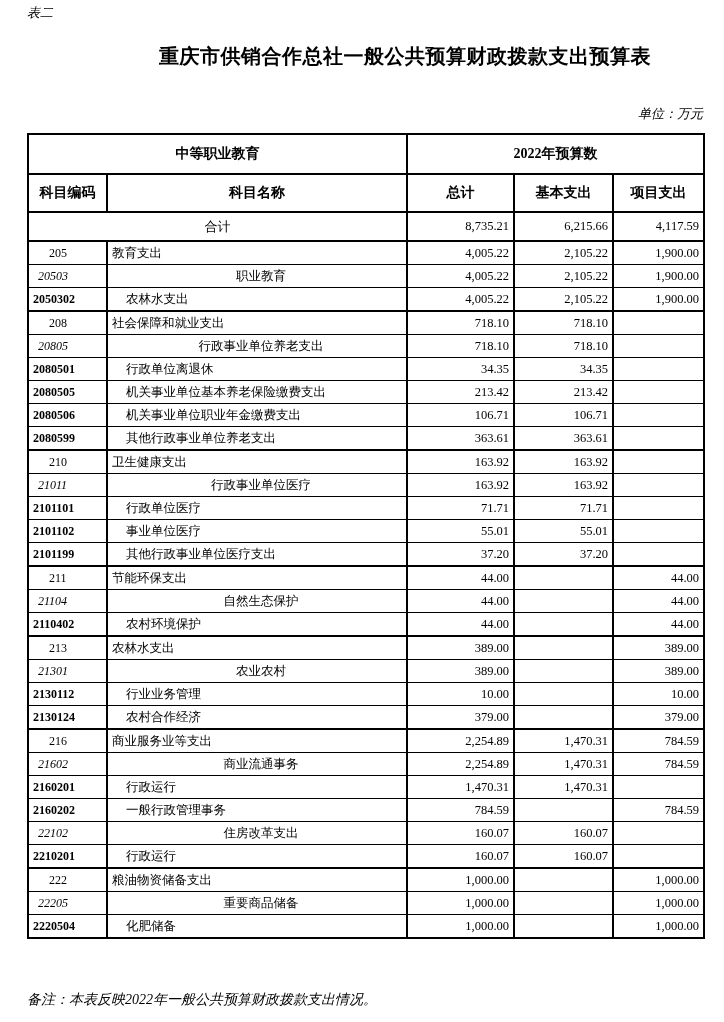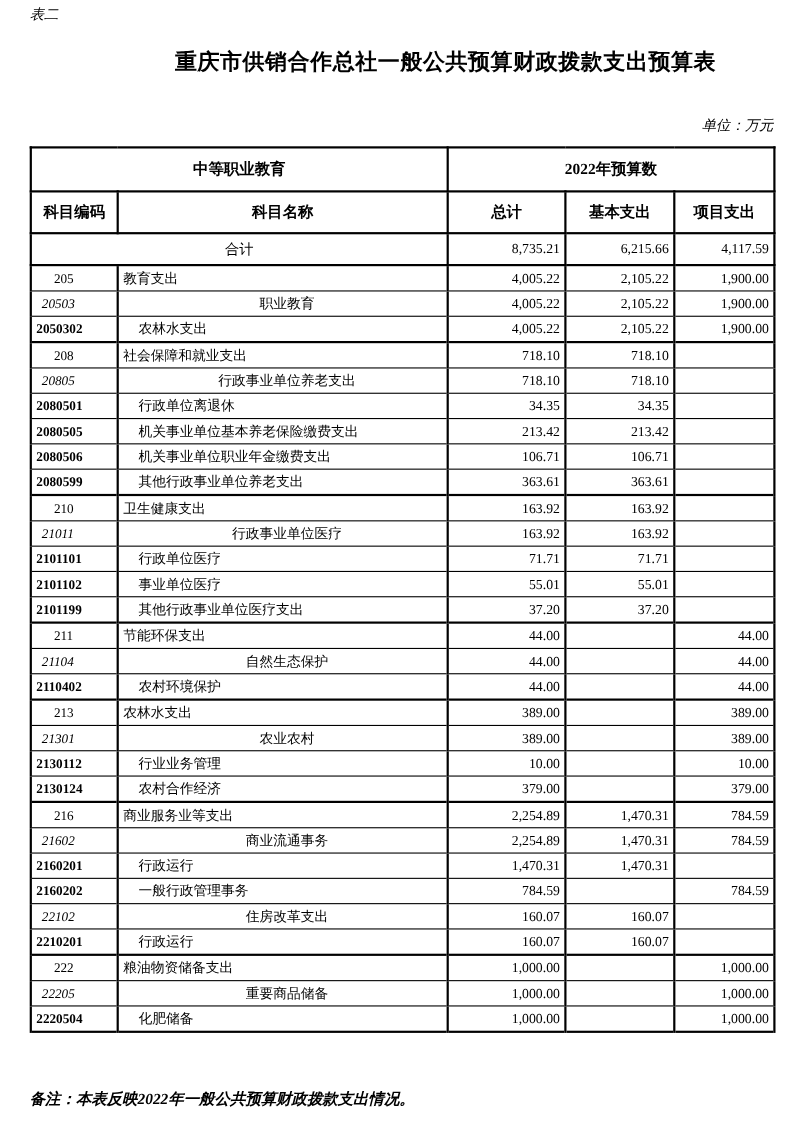--- a/index.html
+++ b/index.html
@@ -68,21 +68,21 @@
   }
   tr.lv1 td.col-code { padding-left: 20px; }
   tr.lv2 td.col-code { padding-left: 9px; font-style: italic; }
   tr.lv3 td.col-code { padding-left: 4px; font-weight: bold; }
   tr.lv1 td.col-name { padding-left: 4px; }
   tr.lv2 td.col-name { padding-left: 11px; text-align: center; }
   tr.lv3 td.col-name { padding-left: 18px; }
 
   .footer-note {
     position: absolute; top: 991px; left: 27px;
-    font-size: 14px; font-weight: bold; font-style: italic; text-align: center;
+    font-size: 14px; font-weight: normal; font-style: italic; text-align: center;
   }
 </style>
 </head>
 <body>
 
 <div class="page">
 
   <div class="table-label">表二</div>
 
   <div class="doc-title">重庆市供销合作总社一般公共预算财政拨款支出预算表</div>

